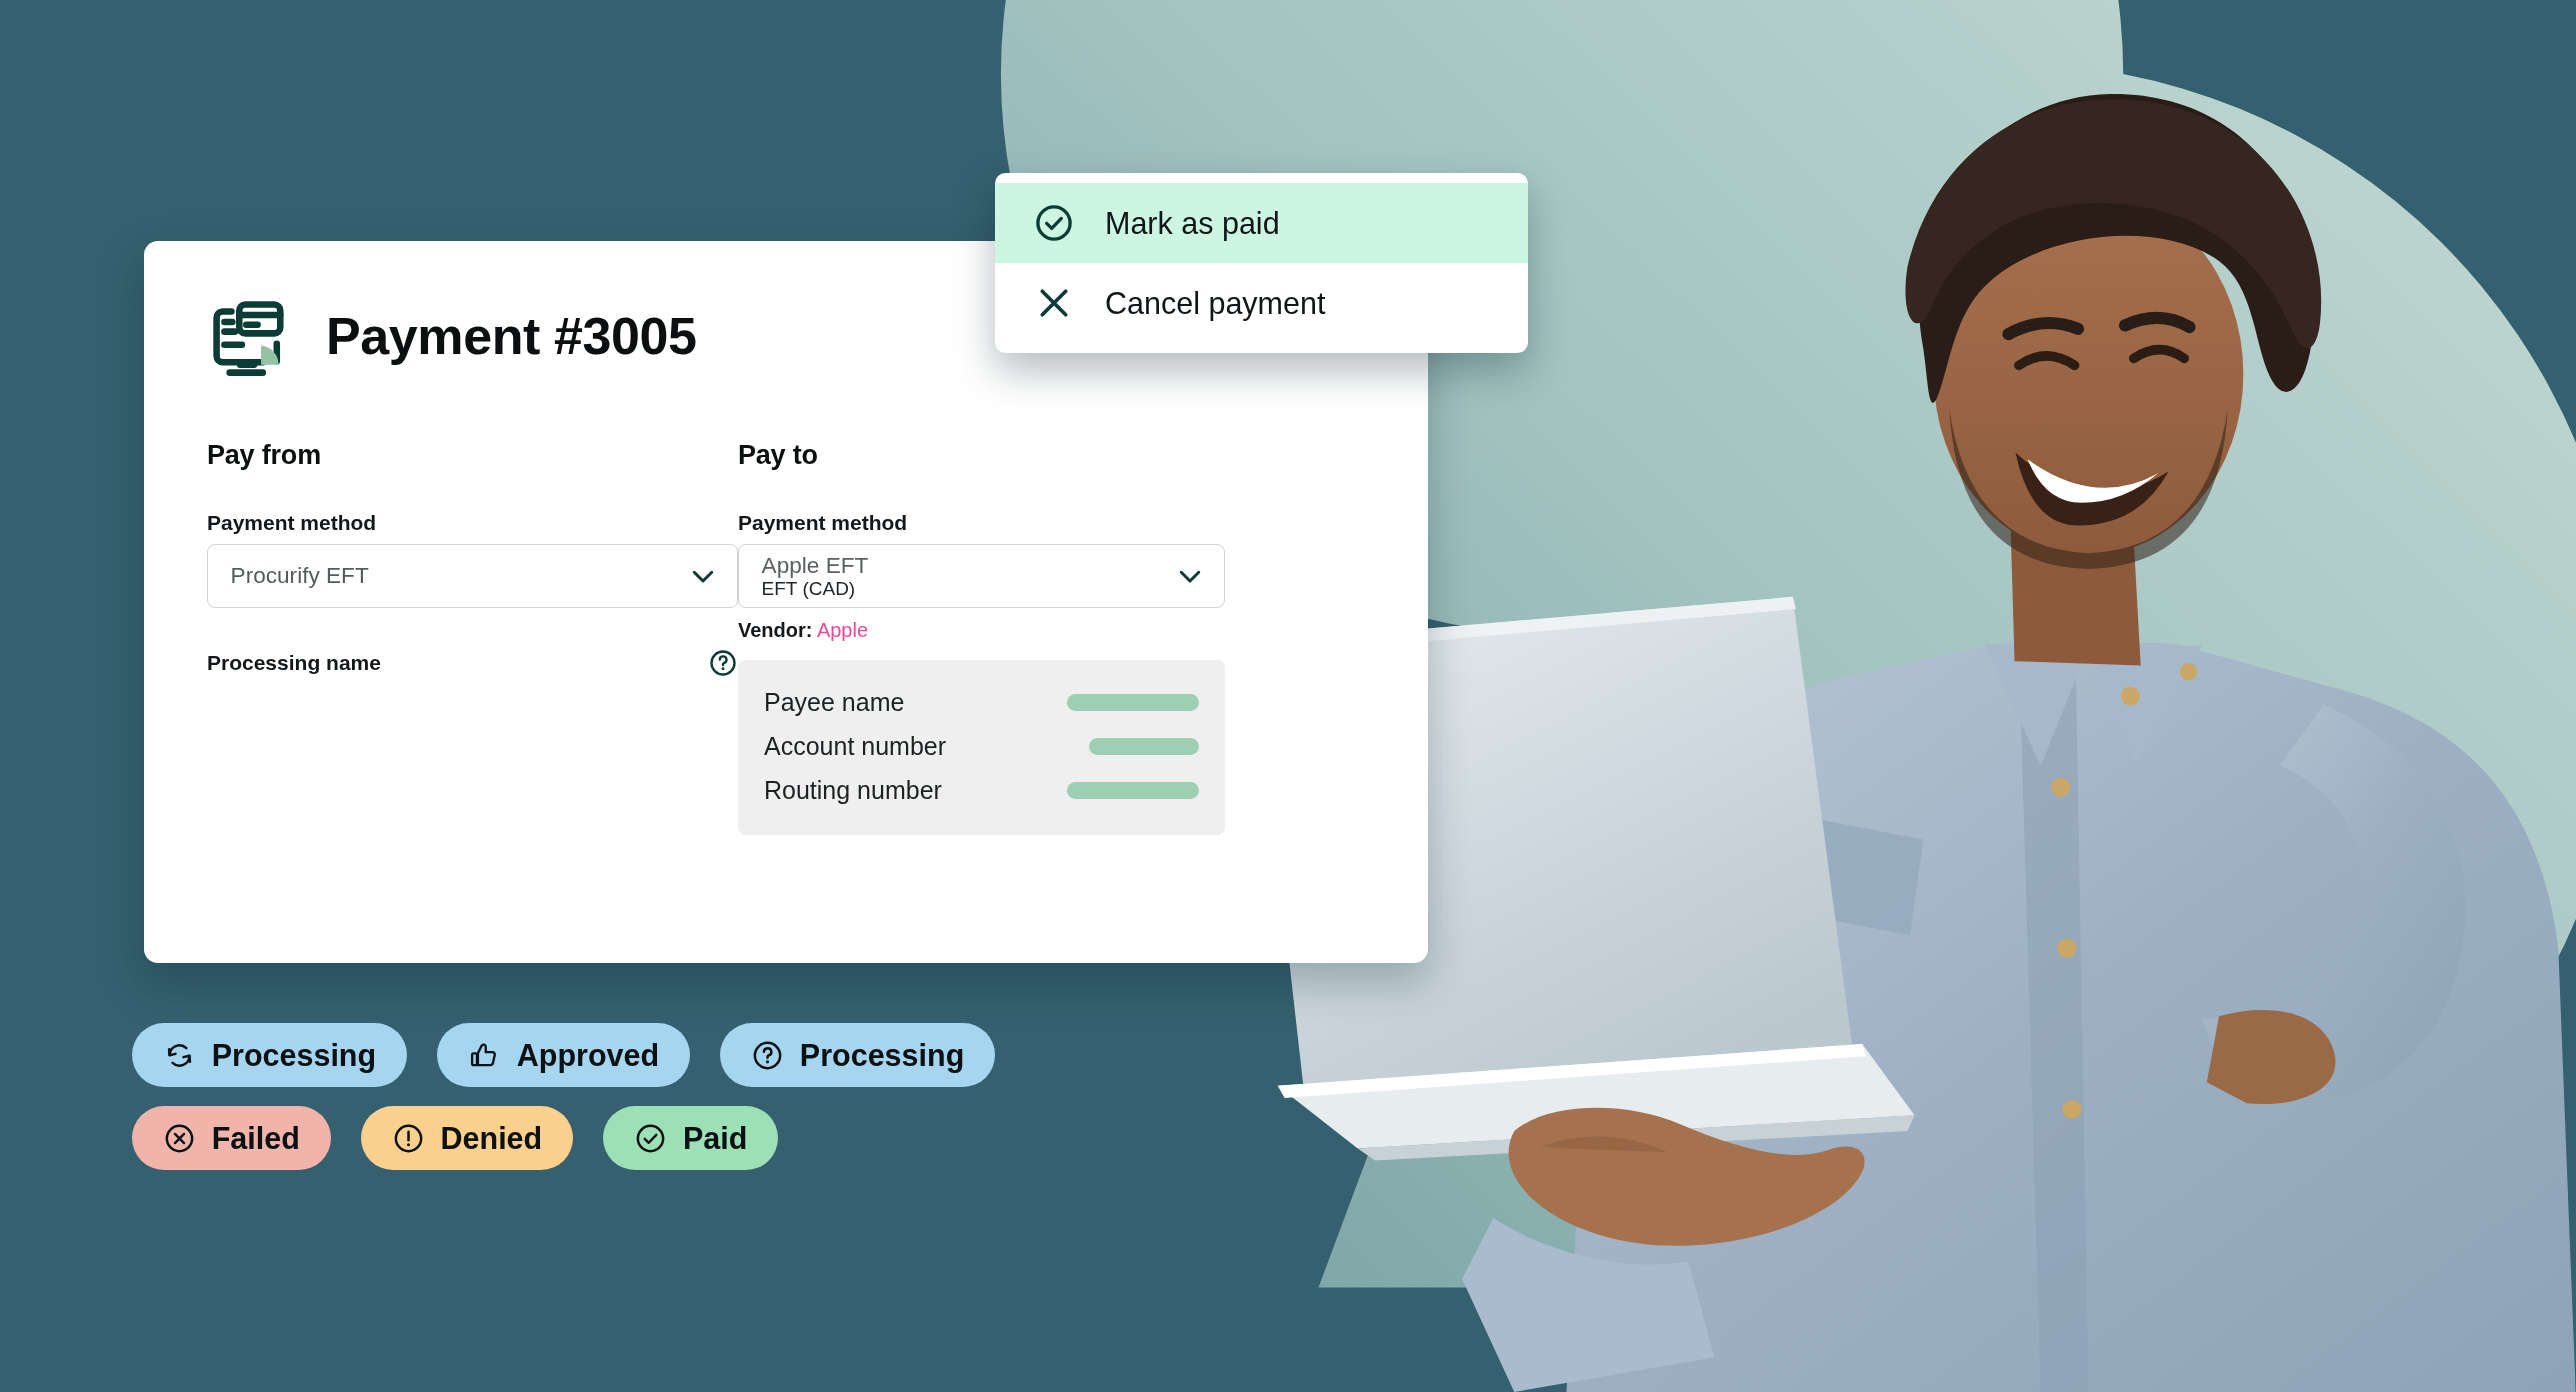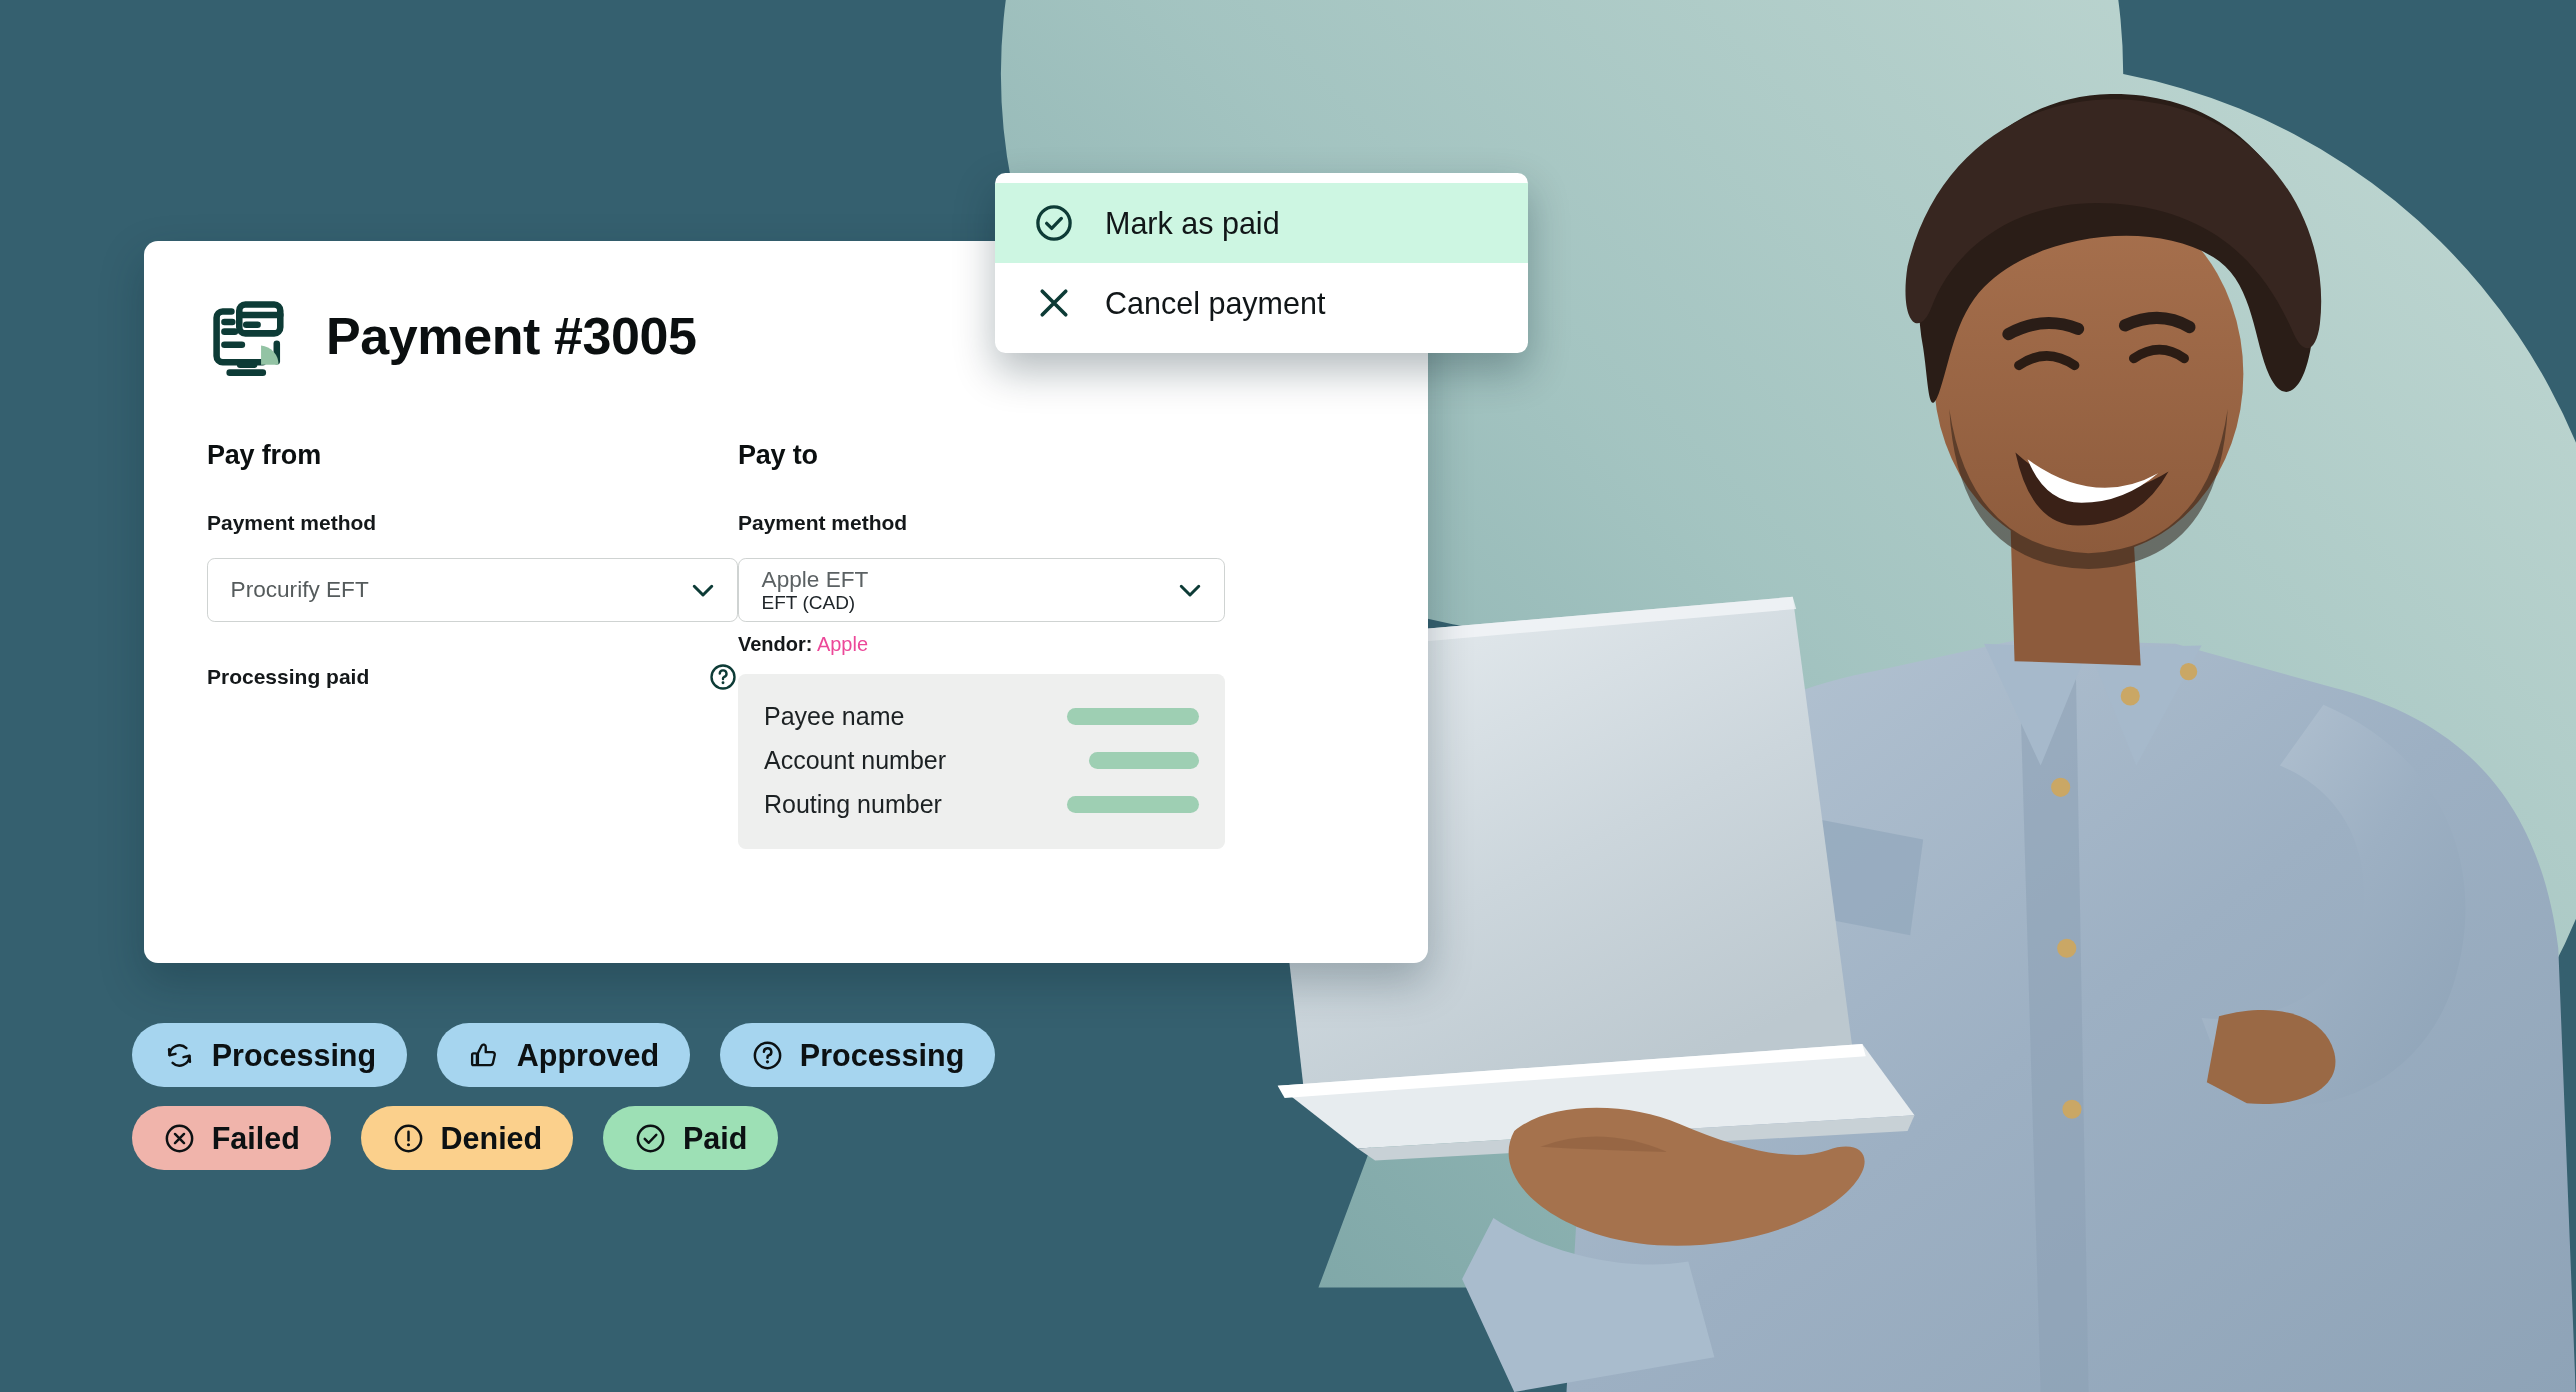--- a/index.html
+++ b/index.html
@@ -44,21 +44,21 @@
   .section-title {
     font-size: 27px; font-weight: 700; color: #0b0f10; letter-spacing: -0.2px;
   }
   .field-label {
     font-size: 21px; font-weight: 700; color: #14181a;
     margin-top: 40px; display: flex; align-items: center; justify-content: space-between;
   }
   .field-label.plain { display: block; }
 
   .control {
-    margin-top: 23px;
+    margin-top: 9px;
     height: 64px;
     border: 1.4px solid #cfd3d2;
     border-radius: 7.8px;
     background: #fff;
     display: flex; align-items: center; justify-content: space-between;
     padding: 0 19px 0 22.6px;
   }
   .control.tall { height: 64px; }
   .control-text { font-size: 22.6px; color: #555b5c; }
   .control-main-2 { line-height: 1.12; }
@@ -259,21 +259,21 @@
       <div class="control">
         <span class="control-text">Procurify EFT</span>
         <span>
           <svg width="30" height="30" viewBox="0 0 24 24">
               <path d="M5 9l7 7 7-7" fill="none" stroke="#0d3b36" stroke-width="2.4" stroke-linecap="round" stroke-linejoin="round"></path>
             </svg>
         </span>
       </div>
 
       <div class="field-label">
-        <span>Processing paid</span>
+        <span>Processing name</span>
         <span>
           <svg width="30" height="30" viewBox="0 0 24 24">
             <circle cx="12" cy="12" r="9.2" fill="none" stroke="#0d3b36" stroke-width="1.9"></circle>
             <path d="M9.4 9.3a2.7 2.7 0 1 1 3.3 2.7c-.5.2-.7.6-.7 1.1v.5" fill="none" stroke="#0d3b36" stroke-width="1.9" stroke-linecap="round"></path>
             <circle cx="12" cy="16.6" r="1.15" fill="#0d3b36"></circle>
           </svg>
         </span>
       </div>
     </div>
 

